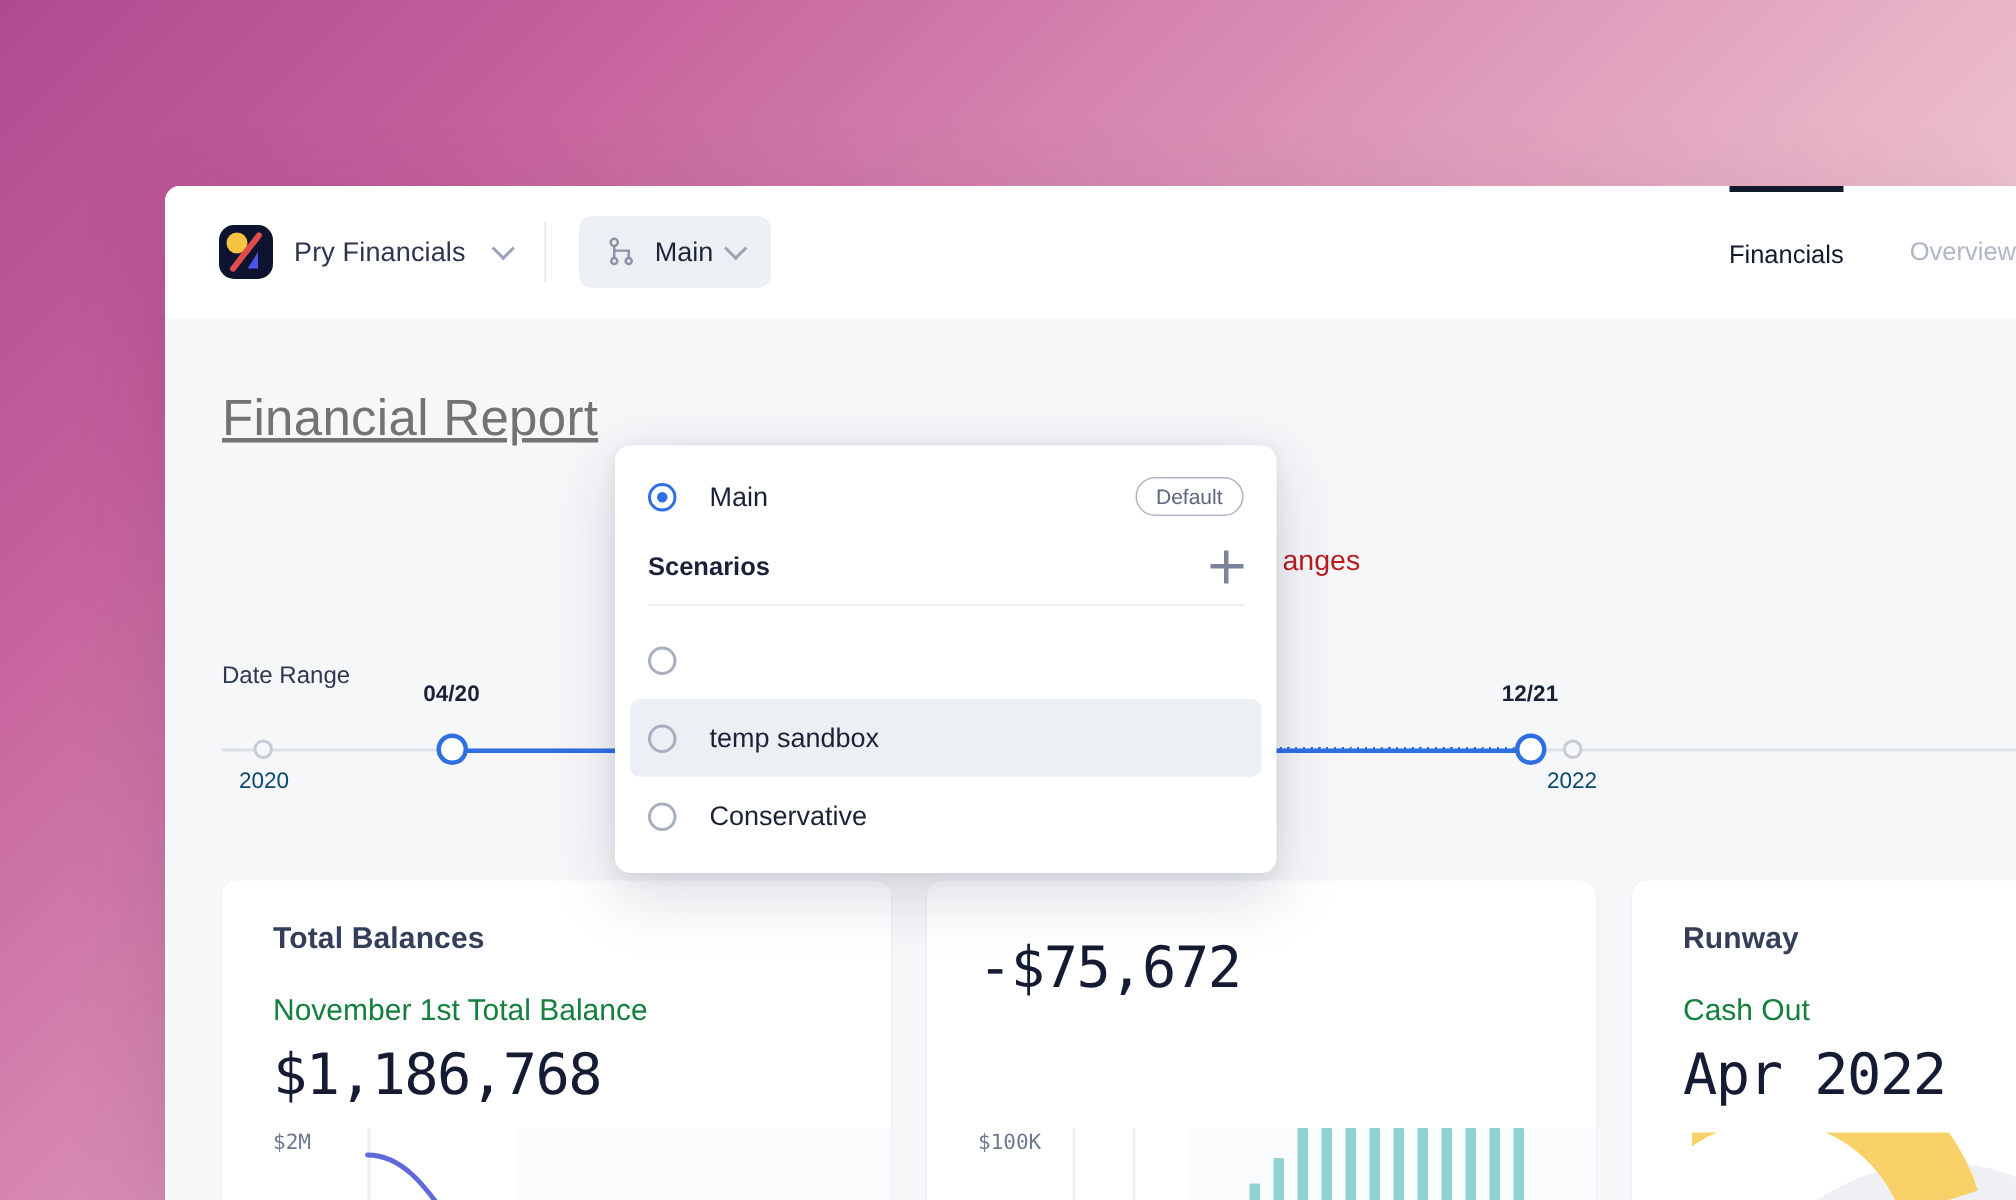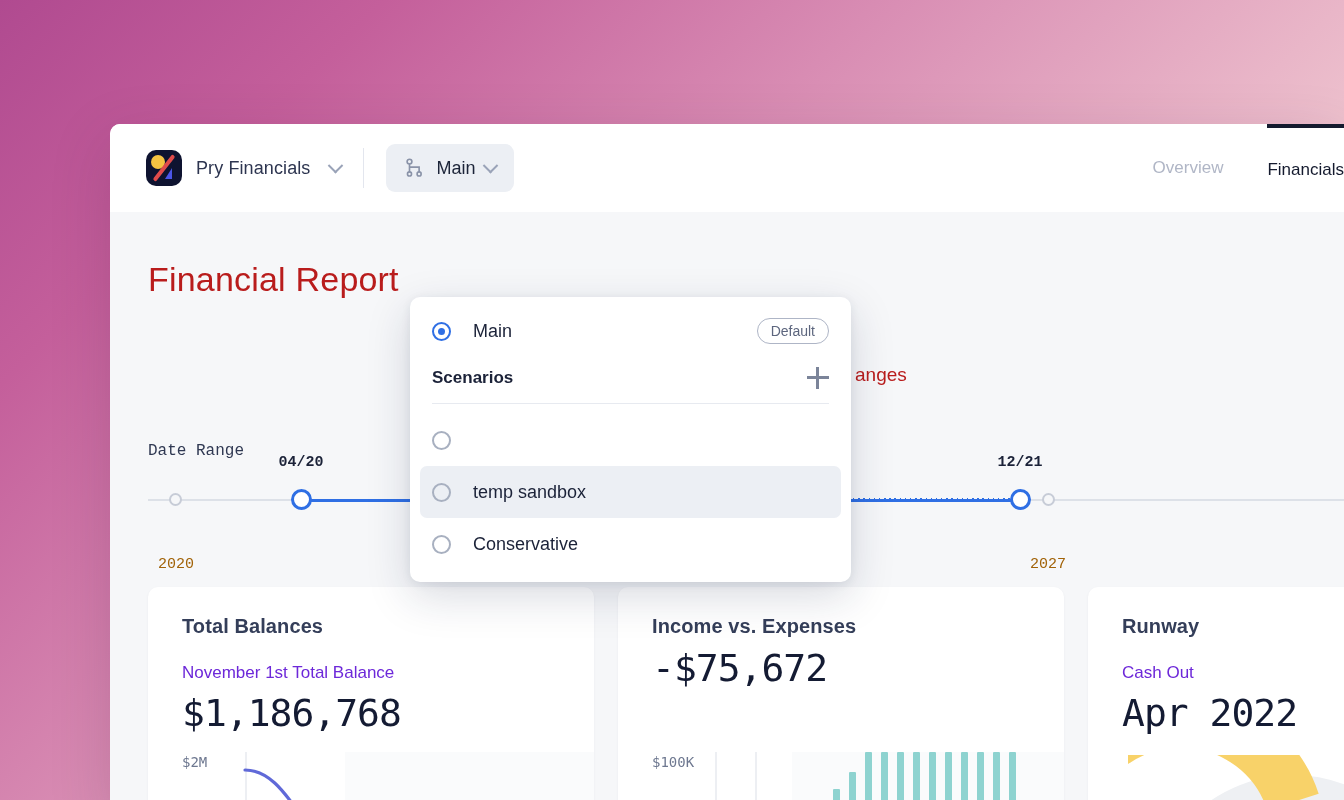--- a/index.html
+++ b/index.html
@@ -89,31 +89,31 @@
   }
   .nav-item.active{ color:#141a2e; border-top:4px solid #141a2e; }
 
   
   #content{
     position:absolute; left:0; top:88px; right:0; bottom:0;
     background:#f6f7f9;
   }
   #page-title{
     position:absolute; left:38px; top:48px;
-    font-size:34px; color:#b91c1c; letter-spacing:.2px;
+    font-size:34px; color:#737373; letter-spacing:.2px;text-decoration:underline;
   }
   #partial-heading{
     position:absolute; left:745px; top:152px;
     font-size:19px; color:#b91c1c;
     white-space:nowrap;
   }
 
   
   #date-range{
-    position:absolute; left:38px; top:230px; right:0;font-family:Liberation Mono, monospace;
+    position:absolute; left:38px; top:230px; right:0;
   }
   #date-range .dr-label{
     font-size:16px;color:#2f3852;
   }
   .slider-wrap{
     position:absolute; left:0; top:38px; width:1196px; height:40px;
   }
   .track{
     position:absolute; left:0; top:19px; width:1196px;height:2px;
     background:#dde1e8;
@@ -146,43 +146,42 @@
   .handle-label{
     position:absolute; top:-26px;
     font-size:15px; font-weight:bold; color:#1b2238;
     transform:translateX(-50%);
     white-space:nowrap;
   }
   .handle-label.l1{ left:153px; }
   .handle-label.l2{ left:872px; }
   .year-label{
     position:absolute; top:32px;
-    font-size:15px;color:#a16207;
+    font-size:15px;color:#0c4a6e;
     transform:translateX(-50%);
-    margin-top:44px;
   }
   .year-label.y1{ left:28px; }
   .year-label.y2{ left:900px; }
 
   
   #cards{
     position:absolute; left:38px; top:375px; right:0; bottom:0;
     display:flex; gap:24px;
   }
   .card{
     background:#ffffff;
     border-radius:10px;
     width:446px; flex:none;
     padding:28px 34px 0 34px;
     position:relative;
     overflow:hidden;
     box-shadow:0 1px 3px rgba(30,40,70,.05);
   }
   .card-title{ font-size:20px;color:#343e59; font-weight:bold; letter-spacing:.1px;}
-  .card-sub{ font-size:17px;color:#6d28d9; margin-top:25px;}
+  .card-sub{ font-size:20px;color:#15803d; margin-top:25px;}
   .card-value{
     font-family:"DejaVu Sans Mono", monospace;
     font-size:38px;color:#141b33; margin-top:8px; letter-spacing:-1px;
   }
   .chart-area{ position:absolute; left:0; right:0; top:165px; bottom:0; }
   .axis-lab{
     position:absolute; left:34px;
     font-family:"DejaVu Sans Mono", monospace;
     font-size:14px;color:#6e7890;
   }
@@ -265,22 +264,22 @@
         <circle cx="6" cy="5" r="2.6" stroke="#8a93a8" stroke-width="1.8"></circle>
         <circle cx="6" cy="18.5" r="2.2" stroke="#8a93a8" stroke-width="1.8"></circle>
         <circle cx="16.5" cy="18.5" r="2.2" stroke="#8a93a8" stroke-width="1.8"></circle>
         <path d="M6 7.8v3.2h10.5v5.2M6 11v5.2" stroke="#8a93a8" stroke-width="1.8" stroke-linecap="round"></path>
       </svg>
       <span class="label">Main</span>
       <span class="chev"></span>
     </div>
 
     <div class="nav">
+      <div class="nav-item active">Financials</div>
       <div class="nav-item">Overview</div>
-      <div class="nav-item active">Financials</div>
     </div>
   </div>
 
   <div id="content">
 
     <div id="page-title">Financial Report</div>
     <div id="partial-heading">anges</div>
 
     <div id="date-range">
       <div class="dr-label">Date Range</div>
@@ -289,21 +288,21 @@
         <div class="tick-left"></div>
         <div class="track-fill"></div>
         <div class="track-dashed"></div>
         <div class="endpoint left"></div>
         <div class="endpoint right"></div>
         <div class="handle h1"></div>
         <div class="handle h2"></div>
         <div class="handle-label l1">04/20</div>
         <div class="handle-label l2">12/21</div>
         <div class="year-label y1">2020</div>
-        <div class="year-label y2">2027</div>
+        <div class="year-label y2">2022</div>
       </div>
     </div>
 
     <div id="cards">
 
       <div class="card">
         <div class="card-title">Total Balances</div>
         <div class="card-sub">November 1st Total Balance</div>
         <div class="card-value">$1,186,768</div>
         <div class="chart-area">
@@ -312,21 +311,20 @@
           <div class="shade" style="left:197px;width:253px;"></div>
           <div class="axis-lab" style="top:2px;">$2M</div>
           <div class="axis-lab" style="top:55px;">$1.5M</div>
           <svg width="446" height="130" viewBox="0 0 446 130" style="position:absolute;left:0;top:0;">
             <path d="M97 18 C120 18, 135 38, 152 62 C168 85, 182 110, 196 130" fill="none" stroke="#6069d8" stroke-width="3.2" stroke-linecap="round"></path>
           </svg>
         </div>
       </div>
 
       <div class="card">
-        <div class="card-title">Income vs. Expenses</div>
         <div class="card-value">-$75,672</div>
         <div class="chart-area">
           <div class="gridline" style="left:97px;"></div>
           <div class="gridline" style="left:137px;"></div>
           <div class="shade" style="left:174px;width:272px;"></div>
           <div class="axis-lab" style="top:2px;">$100K</div>
           <div class="axis-lab" style="top:54px;">$80K</div>
 
           <div class="bar" style="left:183px;height:4px;"></div>
           <div class="bar" style="left:199px;height:14px;"></div>

